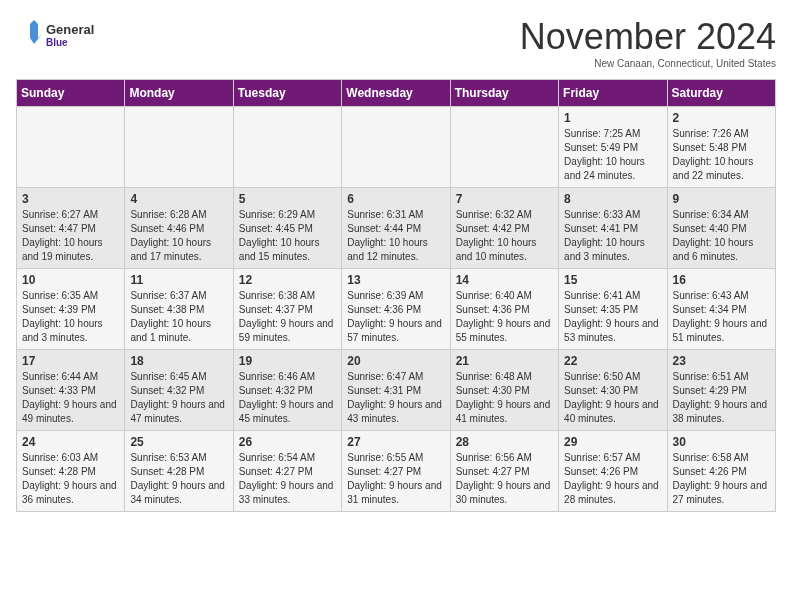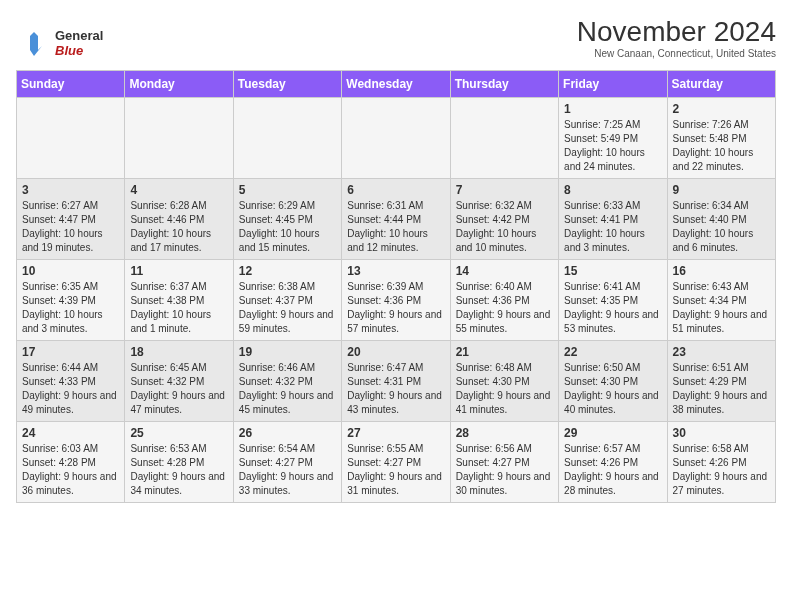--- a/index.html
+++ b/index.html
@@ -11,43 +11,42 @@
       padding: 16px;
     }
     .header-area {
       display: flex;
       justify-content: space-between;
       align-items: flex-start;
       margin-bottom: 10px;
     }
     .logo {
       display: flex;
-      align-items: flex-start;
-      gap: 13px;
-      margin-top: 12px;
+      align-items: flex-end;
+      gap: 4px;
     }
     .title-area {
       text-align: right;
     }
     .month-title {
-      font-size: 28px;
+      font-size: 36px;
       font-weight: normal;
       color: #333;
     }
     .location-title {
       font-size: 10px;
       color: #555;
     }
     table {
       width: 100%;
       border-collapse: collapse;
       table-layout: fixed;
     }
     thead tr {
-      background-color: #8b5cf6;
+      background-color: #701a75;
     }
     thead th {
       color: white;
       font-size: 12px;
       font-weight: bold;
       padding: 6px 4px;
       text-align: left;
       border: 1px solid #ccc;
     }
     tbody tr {
@@ -81,21 +80,21 @@
 </head>
 <body>
 
 <div class="header-area">
   <div class="logo">
   <svg width="26" height="32" viewBox="0 0 26 32" xmlns="http://www.w3.org/2000/svg">
     <polygon points="18,4 26,12 22,8 22,22 26,18 18,28 14,22 14,8" fill="#4a90d9"></polygon>
   </svg>
   <div>
     <div style="font-size:13px; font-weight:bold; color:#333;">General</div>
-    <div style="font-size:13px; font-weight:bold; color:#b91c1c;font-style:italic;">Blue</div>
+    <div style="font-size:10px; font-weight:bold; color:#4c1d95;">Blue</div>
   </div>
 </div>
   <div class="title-area">
     <div class="month-title">November 2024</div>
     <div class="location-title">New Canaan, Connecticut, United States</div>
   </div>
 </div>
 
 <table>
   <thead>

